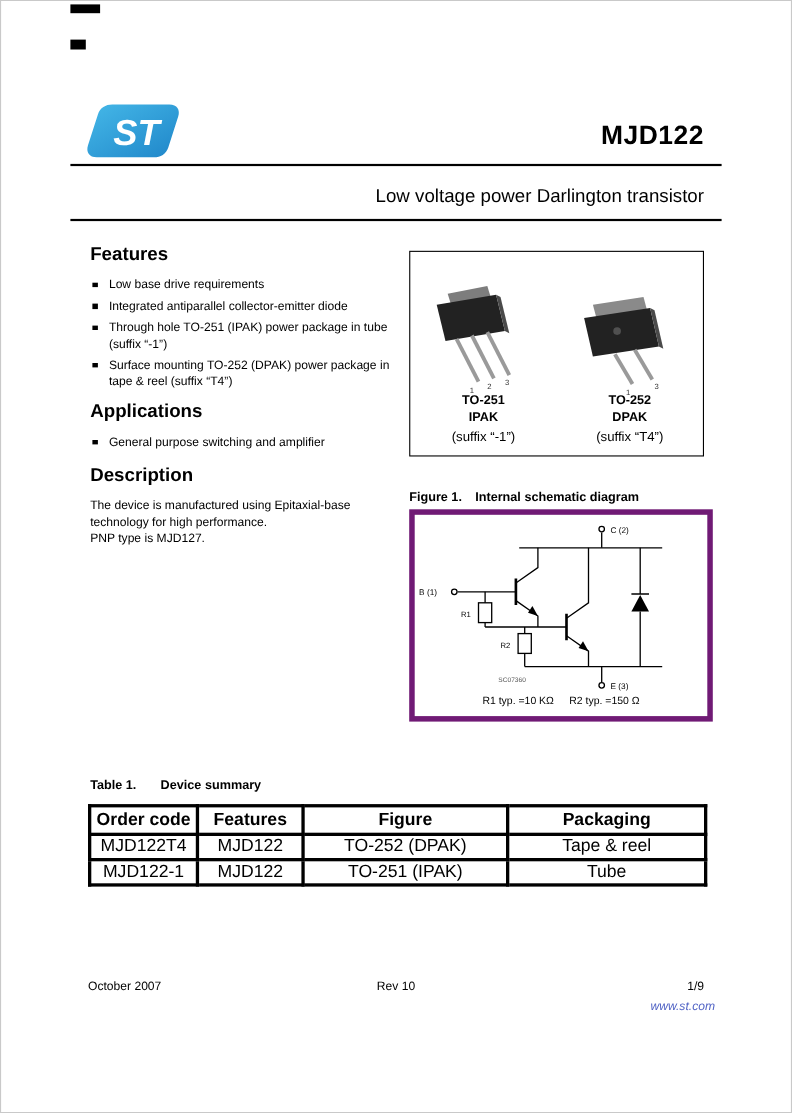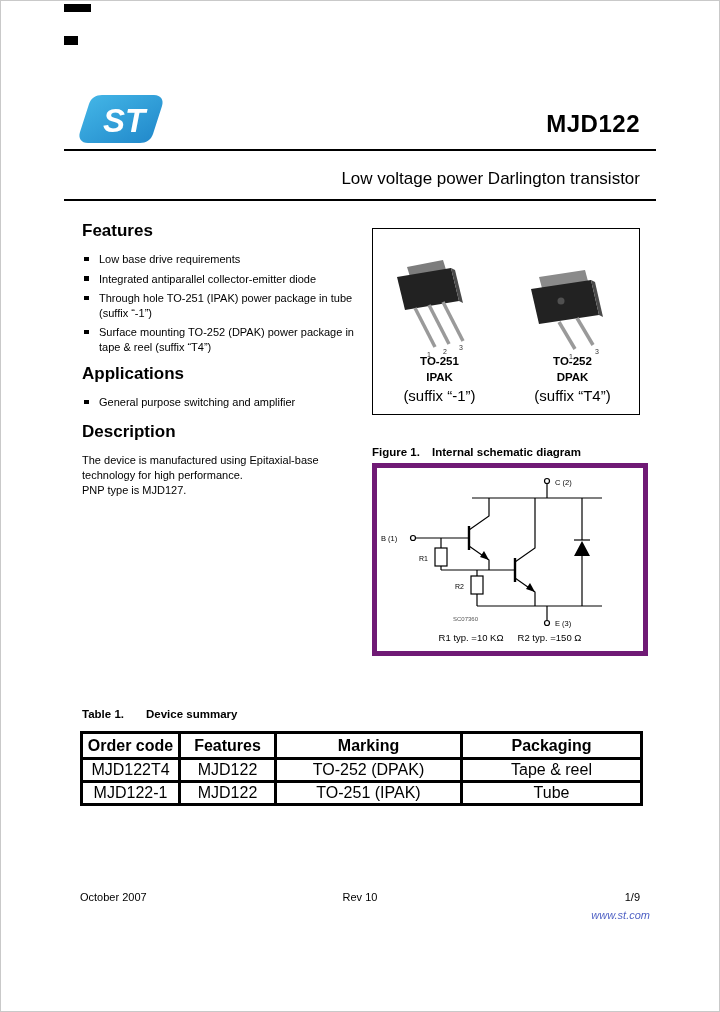--- a/index.html
+++ b/index.html
@@ -32,21 +32,21 @@
 
   .package-box { position:absolute; left:372px; top:228px; width:266px; height:185px; border:1px solid #000; }
   .pkg-art { position:absolute; }
   .pkg-art.left { left:10px; top:26px; }
   .pkg-art.right { left:146px; top:34px; }
   .pkg-col { position:absolute; bottom:10px; width:133px; text-align:center; }
   .pkg-col.left { left:0; }
   .pkg-col.right { right:0; }
   .pkg-name, .pkg-sub { font-size:11.5px; font-weight:bold; }
   .pkg-sub { margin-top:4px; }
-  .pkg-suffix { font-size:15px; margin-top:4px;text-align:center; }
+  .pkg-suffix { font-size:12px; margin-top:4px;text-align:center; }
 
   .figure-caption { position:absolute; left:372px; top:446px; width:268px; font-size:11.5px; font-weight:bold; }
   .figure-caption .fig-label { display:inline-block; width:60px; }
   .figure-box { position:absolute; left:372px; top:463px; width:266px; height:183px; border:5px solid #701a75; }
   .fig-bottom-caption { position:absolute; bottom:8px; left:0; width:100%; text-align:center; font-size:9.5px; }
   .fig-bottom-caption span { margin:0 7px; }
   .fig-code { position:absolute; left:76px; top:148px; font-size:6px; color:#555; }
 
   .table-title { position:absolute; left:82px; top:708px; font-size:11.5px; font-weight:bold; }
   .table-title .tbl-label { display:inline-block; width:64px; }
@@ -203,21 +203,21 @@
   <colgroup>
       <col class="c1">
       <col class="c2">
       <col class="c3">
       <col class="c4">
     </colgroup>
   <thead>
     <tr>
       <th>Order code</th>
       <th>Features</th>
-      <th>Marking</th>
+      <th>Figure</th>
       <th>Packaging</th>
     </tr>
   </thead>
   <tbody>
     <tr>
       <td>MJD122T4</td>
       <td>MJD122</td>
       <td>TO-252 (DPAK)</td>
       <td>Tape &amp; reel</td>
     </tr>

